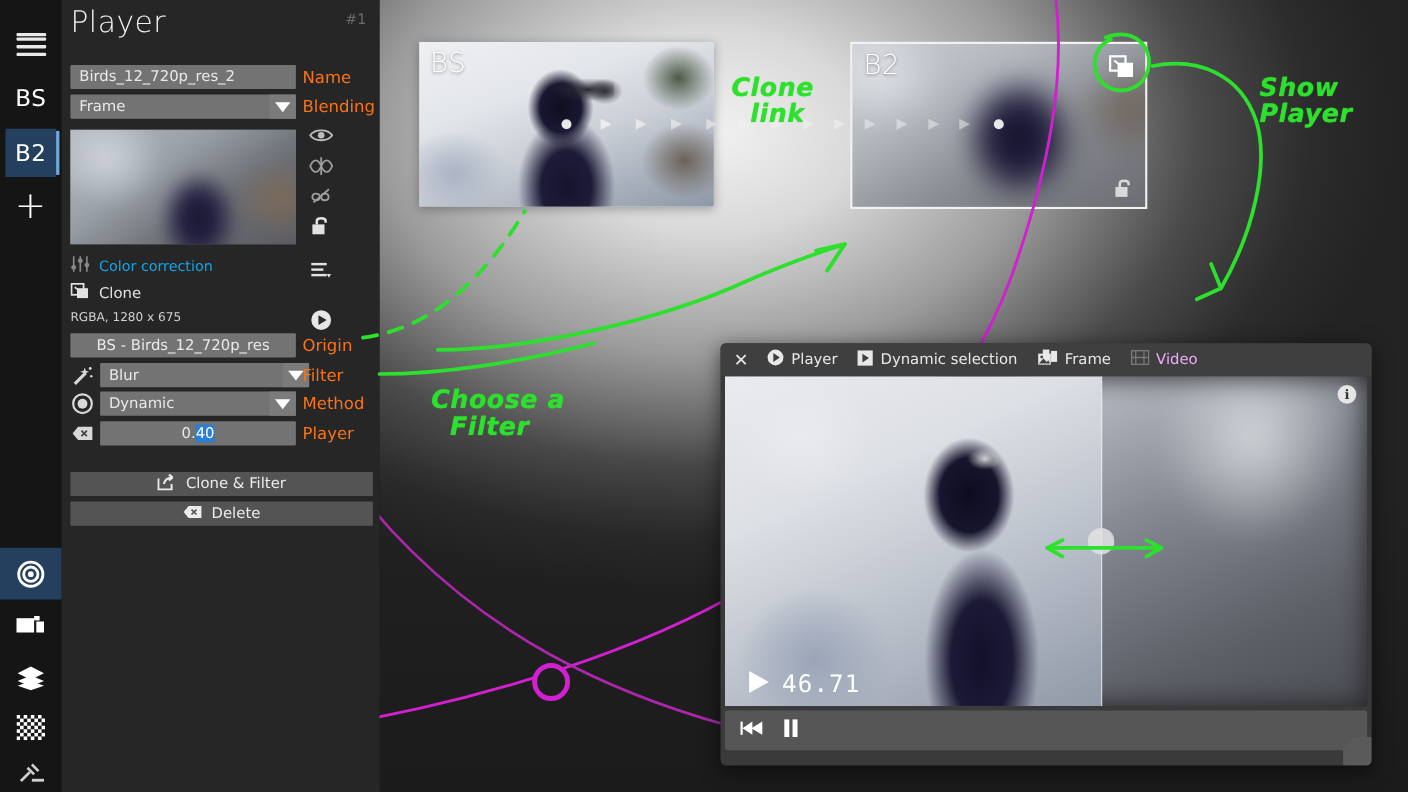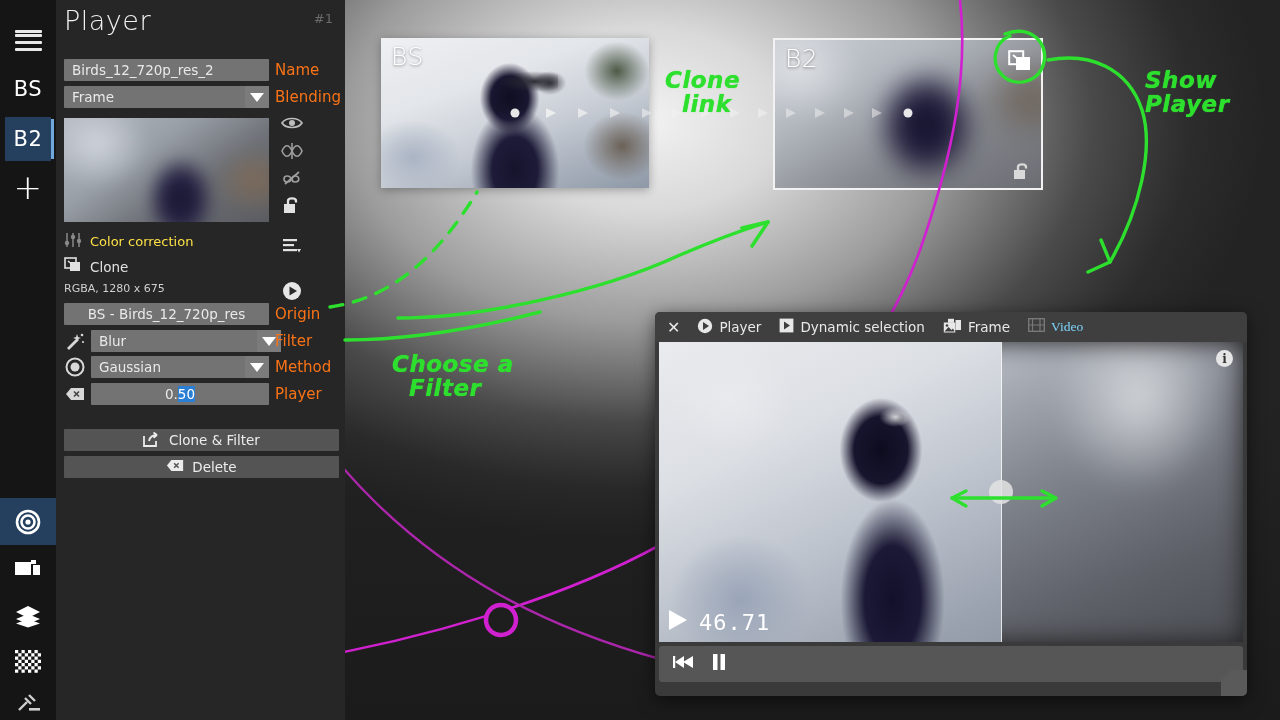--- a/index.html
+++ b/index.html
@@ -108,21 +108,21 @@
 
   .iconcol { position: absolute; left: 223px; }
   .sideicon {
     width: 26px; height: 26px; display: flex; align-items: center; justify-content: center;
     color: #bdbdbd;
   }
 
   .cc-row {
     position: absolute; left: 8px; top: 232px;
     display: flex; align-items: center; gap: 8px;
-    font-size: 13px; color: #fde047;
+    font-size: 13px; color: #0ea5e9;
   }
   .clone-row {
     position: absolute; left: 8px; top: 257px;
     display: flex; align-items: center; gap: 8px;
     font-size: 13.5px; color: #e2e2e2;
   }
   .rgba-row {
     position: absolute; left: 8px; top: 282px;
     font-size: 11px; color: #d0d0d0;
   }
@@ -206,21 +206,21 @@
   .player-bar {
     height: 30px; display: flex; align-items: center; gap: 0px;
     padding: 0 10px;
     background: #3f3f3f;
     color: #e8e8e8; font-size: 13.5px;
   }
   .pb-item {
     display: flex; align-items: center; gap: 6px;
     padding: 0 9px; height: 30px;
   }
-  .pb-item.dim { color: #7dd3fc; font-family: Liberation Serif, serif; }
+  .pb-item.dim { color: #f0abfc; }
   .player-view {
     position: absolute; left: 4px; top: 30px; right: 4px; bottom: 54px;
     overflow: hidden; background: #222;
   }
   .pv-left {
     position: absolute; left: 0; top: 0; width: 58.5%; height: 100%;
     overflow: hidden;
   }
   .pv-left .art {
     position: absolute; left: 0; top: 0; width: 171%; height: 100%;
@@ -255,21 +255,21 @@
     transform: translate(-50%,-50%);
     border-radius: 50%; background: rgba(226,226,226,.86);
   }
   .pv-info {
     position: absolute; right: 10px; top: 8px; width: 17px; height: 17px;
     border-radius: 50%; background: #e6e6e6; color: #333;
     font-size: 12px; font-weight: bold; font-family: "DejaVu Serif", serif;
     display: flex; align-items: center; justify-content: center;
   }
   .pv-time {
-    position: absolute; left: 8px; bottom: 6px;
+    position: absolute; left: 20px; bottom: 6px;
     display: flex; align-items: center; gap: 10px;
     color: #fff; z-index: 6;
   }
   .pv-time .tnum { font-family: "DejaVu Sans Mono", monospace; font-size: 22px; letter-spacing: 1px; }
   .player-ctl {
     position: absolute; left: 4px; right: 4px; bottom: 14px; height: 36px;
     background: #565656; border-radius: 3px;
     display: flex; align-items: center; gap: 16px;
     padding: 0 14px;
     color: #fff;
@@ -520,33 +520,33 @@
     </div>
     <div class="rowlabel" style="top:330px">Filter</div>
 
     <div class="rowbox" style="left:35px; top:356px; width:178px;">
       <span class="fieldicon">
         <svg width="20" height="20" viewBox="0 0 20 20">
           <circle cx="10" cy="10" r="8.5" fill="none" stroke="#d8d8d8" stroke-width="2"></circle>
           <circle cx="10" cy="10" r="4.5" fill="#d8d8d8"></circle>
         </svg>
       </span>
-      <span>Gaussian</span>
+      <span>Dynamic</span>
       <span class="ddarrow"></span>
     </div>
     <div class="rowlabel" style="top:356px">Method</div>
 
     <div class="rowbox" style="left:35px; top:383px; width:178px; padding:0;">
       <span class="fieldicon">
         <svg width="20" height="14" viewBox="0 0 20 14">
           <path d="M6 1 H19 V13 H6 L1 7 Z" fill="#d8d8d8"></path>
           <path d="M9 4.5 L14 9.5 M14 4.5 L9 9.5" stroke="#444" stroke-width="1.6"></path>
         </svg>
       </span>
-      <span class="radius-val"><span>0.</span><span class="hl">50</span></span>
+      <span class="radius-val"><span>0.</span><span class="hl">40</span></span>
     </div>
     <div class="rowlabel" style="top:383px">Player</div>
 
     <div class="btn-wide" style="top:456px">
       <span>
         <svg width="18" height="13" viewBox="0 0 20 14">
           <path d="M6 1 H19 V13 H6 L1 7 Z" fill="#ececec"></path>
           <path d="M9 4.5 L14 9.5 M14 4.5 L9 9.5" stroke="#555" stroke-width="1.7"></path>
         </svg>
       </span>

